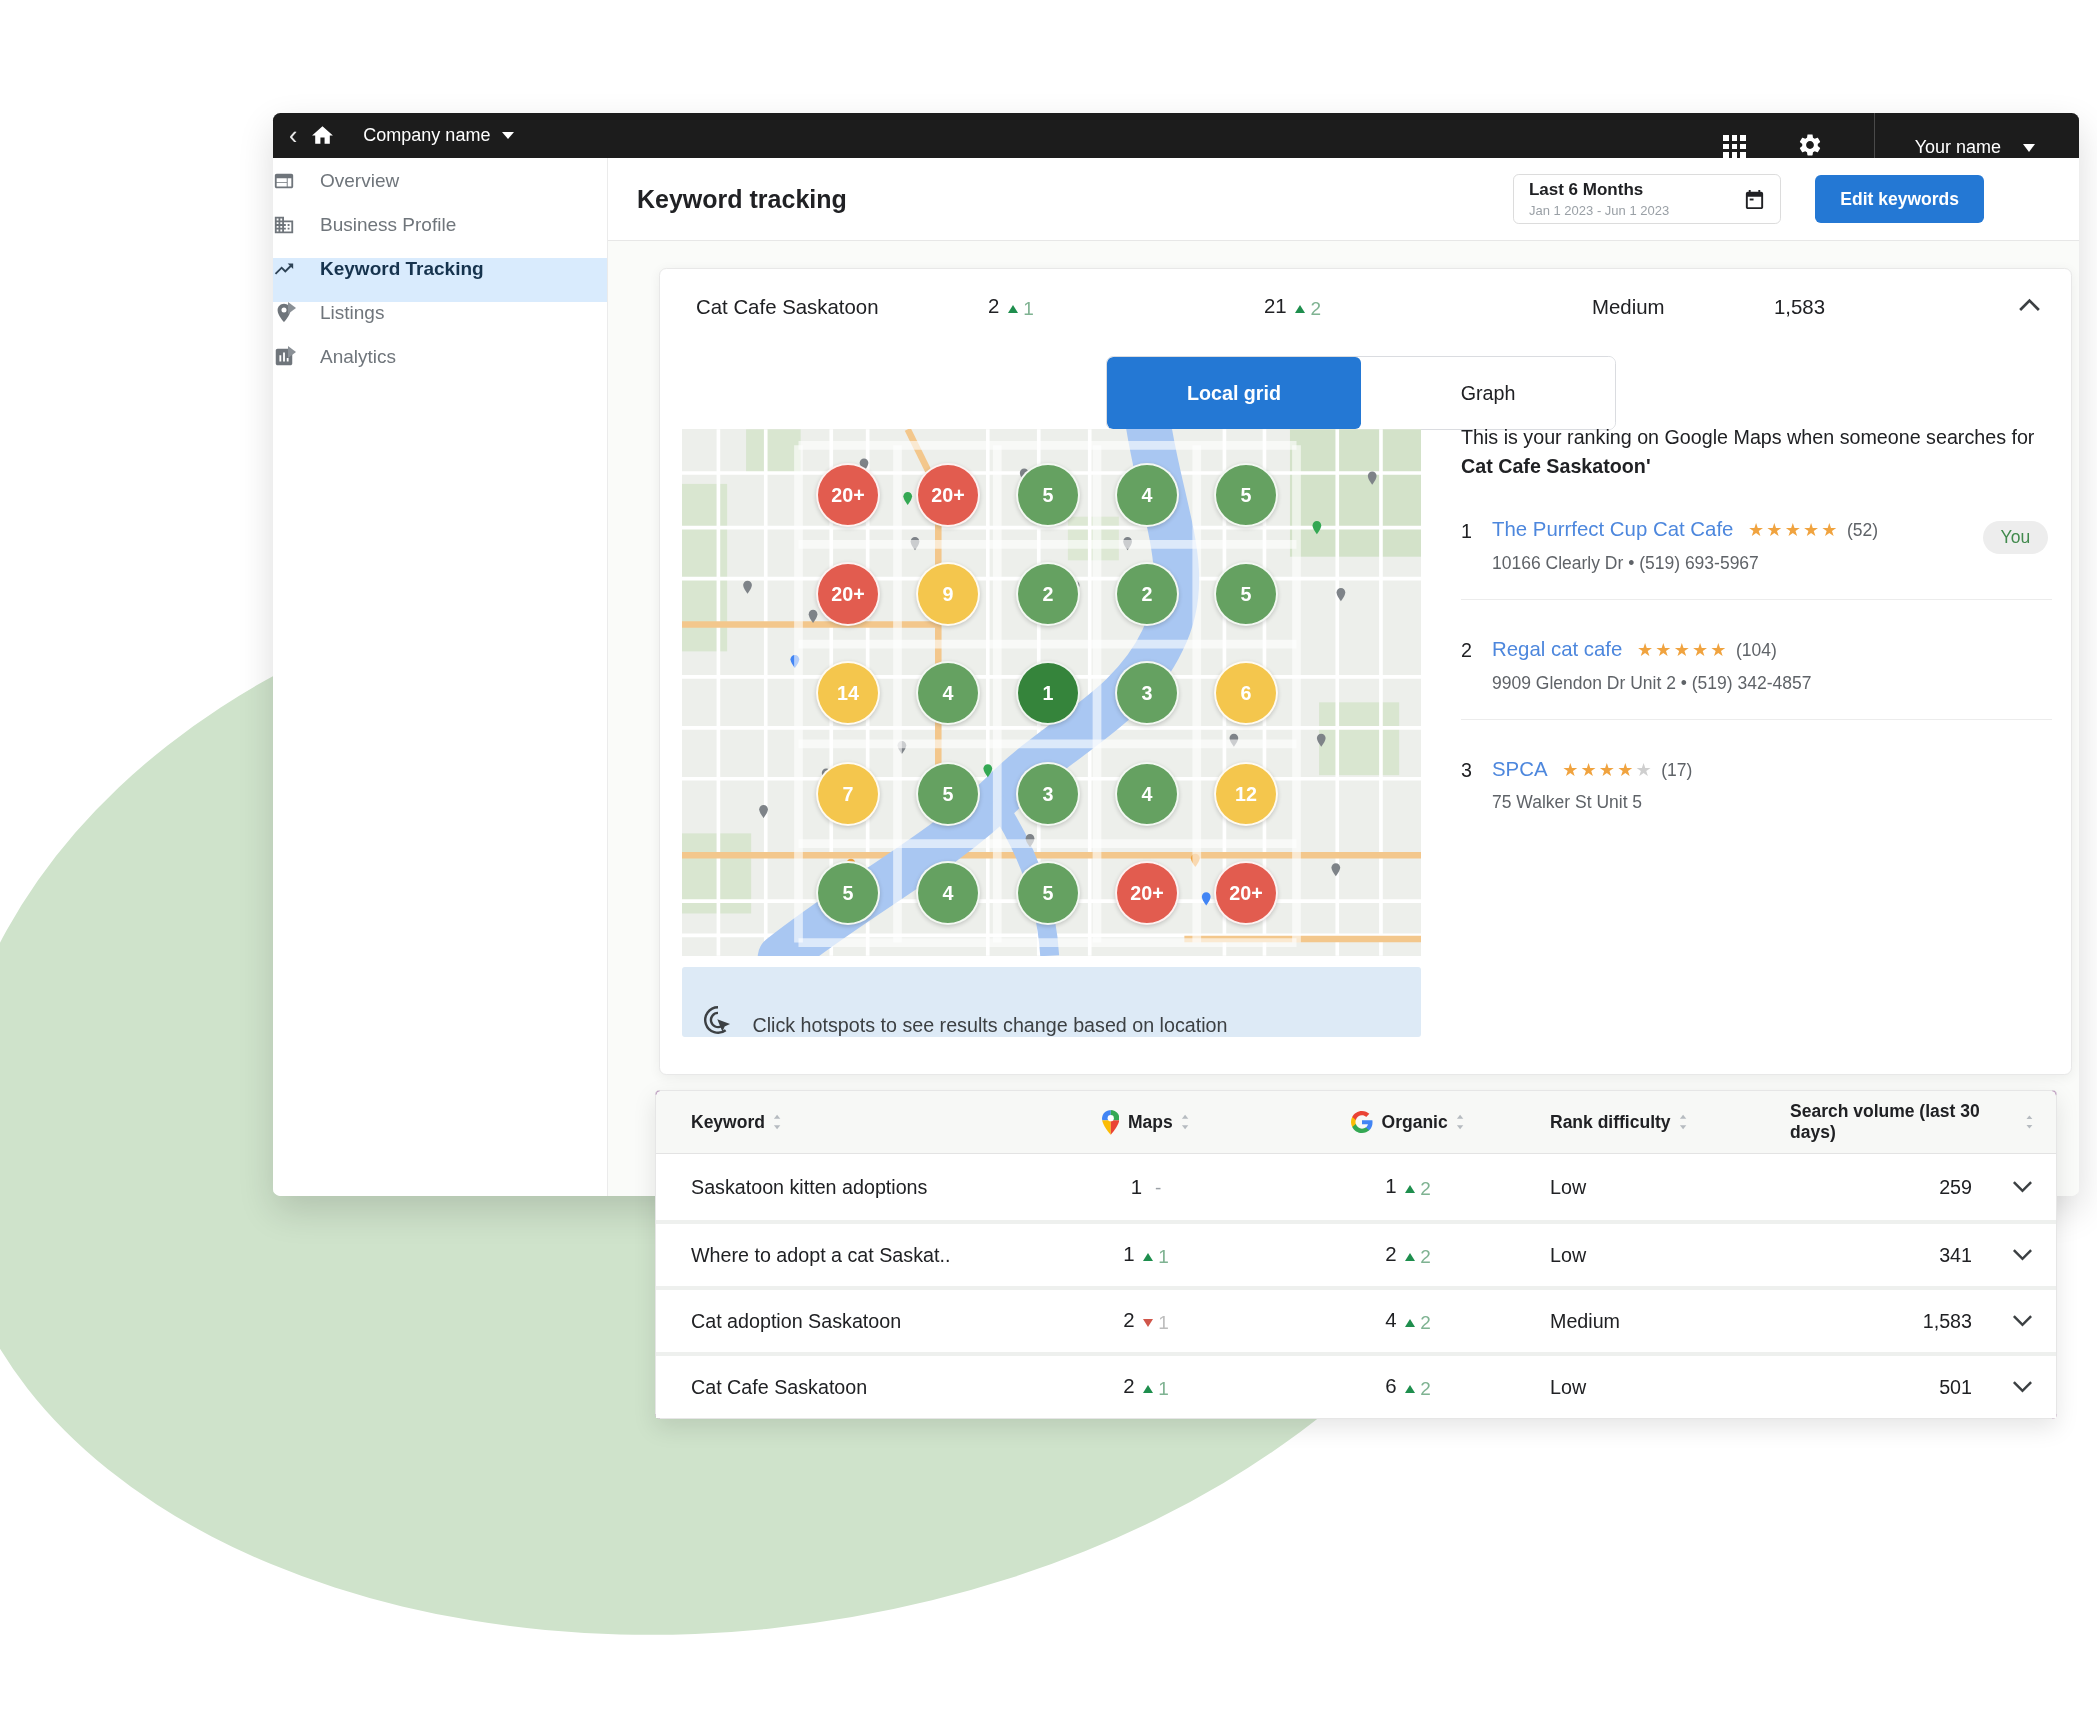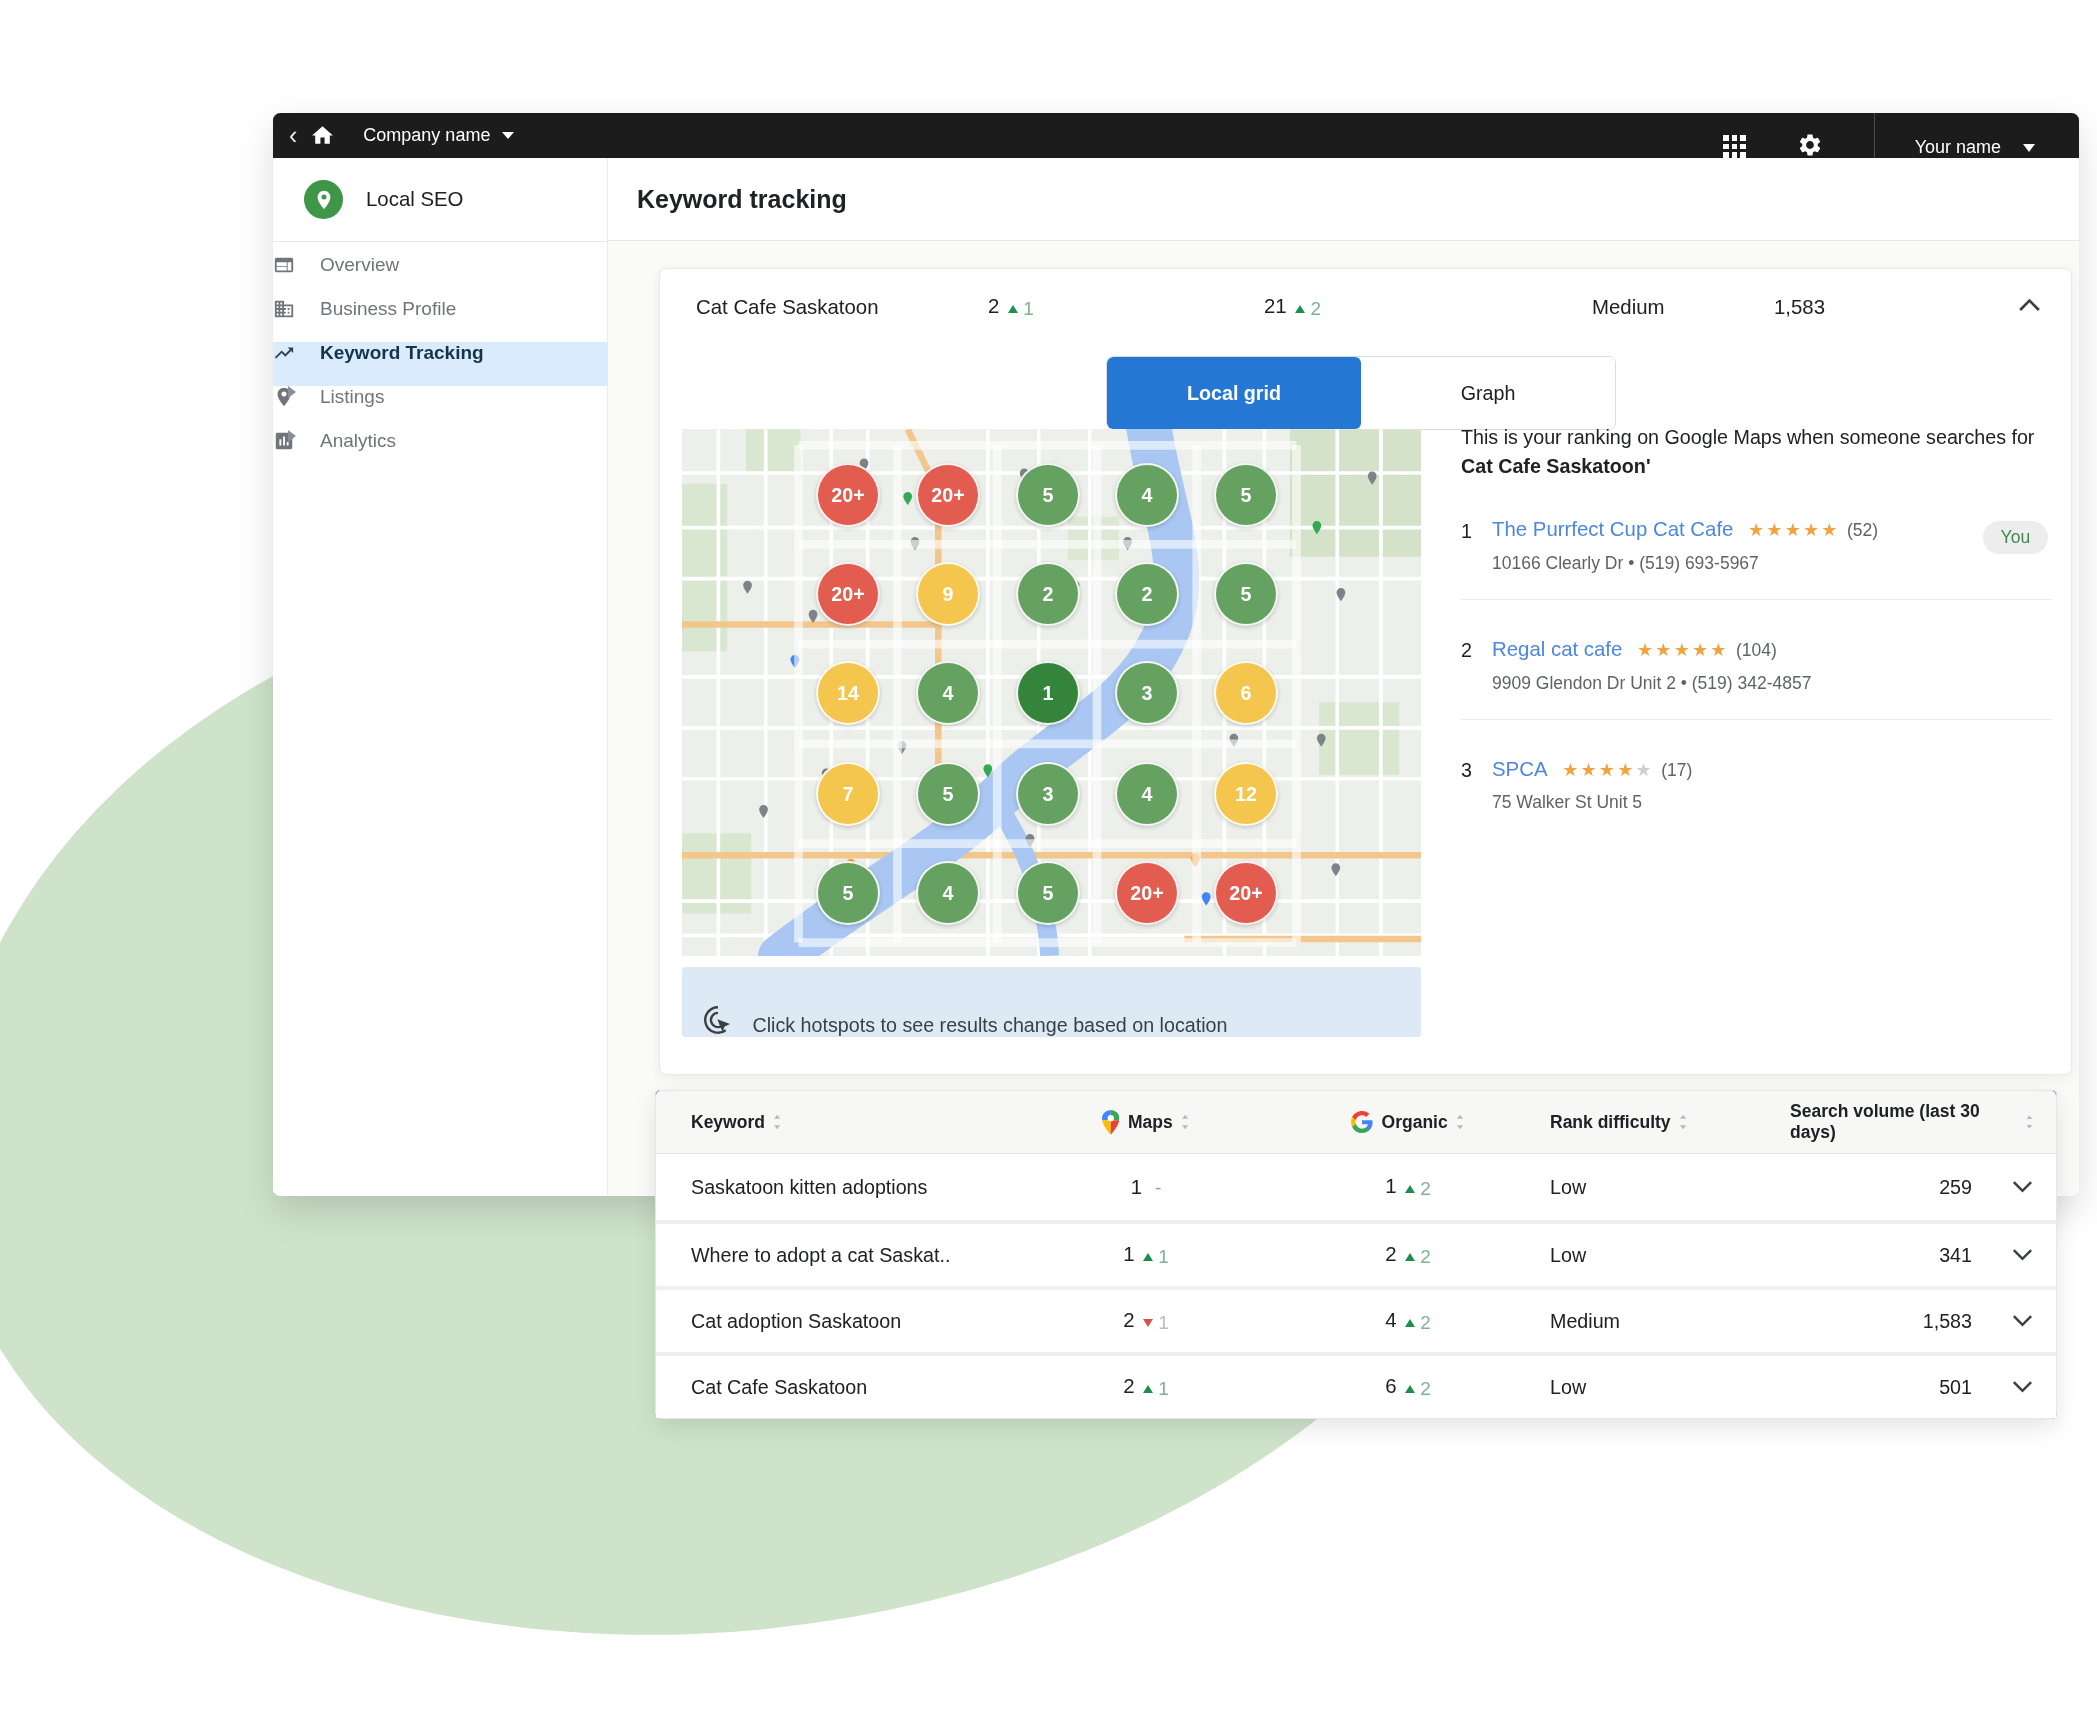--- a/index.html
+++ b/index.html
@@ -202,28 +202,20 @@
       </span>
       <span class="tb-sep"></span>
       <span class="tb-user-wrap">
         <span class="tb-user">Your name</span>
         <span class="caret-down"></span>
       </span>
     </div>
   </div>
 
   <div class="sidebar">
-    <div class="brand">
-      <span class="brand-icon">
-        <svg width="22" height="22" viewBox="0 0 24 24">
-            <path fill="#fff" d="M12 2C8.13 2 5 5.13 5 9c0 5.25 7 13 7 13s7-7.75 7-13c0-3.87-3.13-7-7-7zm0 9.5A2.5 2.5 0 1 1 12 6a2.5 2.5 0 0 1 0 5.5z"></path>
-          </svg>
-      </span>
-      <span class="brand-label">Local SEO</span>
-    </div>
     <div class="menu">
       <div class="mitem">
         <span class="micon">
             <svg width="22" height="22" viewBox="0 0 24 24">
               <path fill="#6f757b" d="M20 4H4c-1.1 0-1.99.9-1.99 2L2 18c0 1.1.9 2 2 2h16c1.1 0 2-.9 2-2V6c0-1.1-.9-2-2-2zm-5 14H4v-4h11v4zm0-5H4V9h11v4zm5 5h-4V9h4v9z"></path>
             </svg>
           </span>
         <span>Overview</span>
       </div>
       <div class="mitem">
@@ -259,20 +251,33 @@
             </svg>
           </span>
         <span>Analytics</span>
       </div>
     </div>
   </div>
 
   <div class="main">
     <div class="main-header">
       <span class="page-title">Keyword tracking</span>
+      <div class="hdr-right">
+        <div class="datebox">
+          <span class="datebox-texts">
+            <span class="date-label">Last 6 Months</span>
+            <span class="date-range">Jan 1 2023 - Jun 1 2023</span>
+          </span>
+          <svg width="23" height="23" viewBox="0 0 24 24">
+              <path fill="#202124" d="M19 4h-1V2h-2v2H8V2H6v2H5c-1.1 0-2 .9-2 2v14c0 1.1.9 2 2 2h14c1.1 0 2-.9 2-2V6c0-1.1-.9-2-2-2zm0 16H5V9h14v11z"></path>
+              <rect x="7" y="11" width="4" height="2" fill="#202124"></rect>
+            </svg>
+        </div>
+        <button class="btn-primary">Edit keywords</button>
+      </div>
     </div>
 
     <div class="kcard">
       <div class="kcard-top">
         <span class="kc-keyword">Cat Cafe Saskatoon</span>
         <span class="kc-maps metric">
           <span class="val">2</span>
           <span class="chg up">
               <i class="arr"></i>
               <em>1</em>

